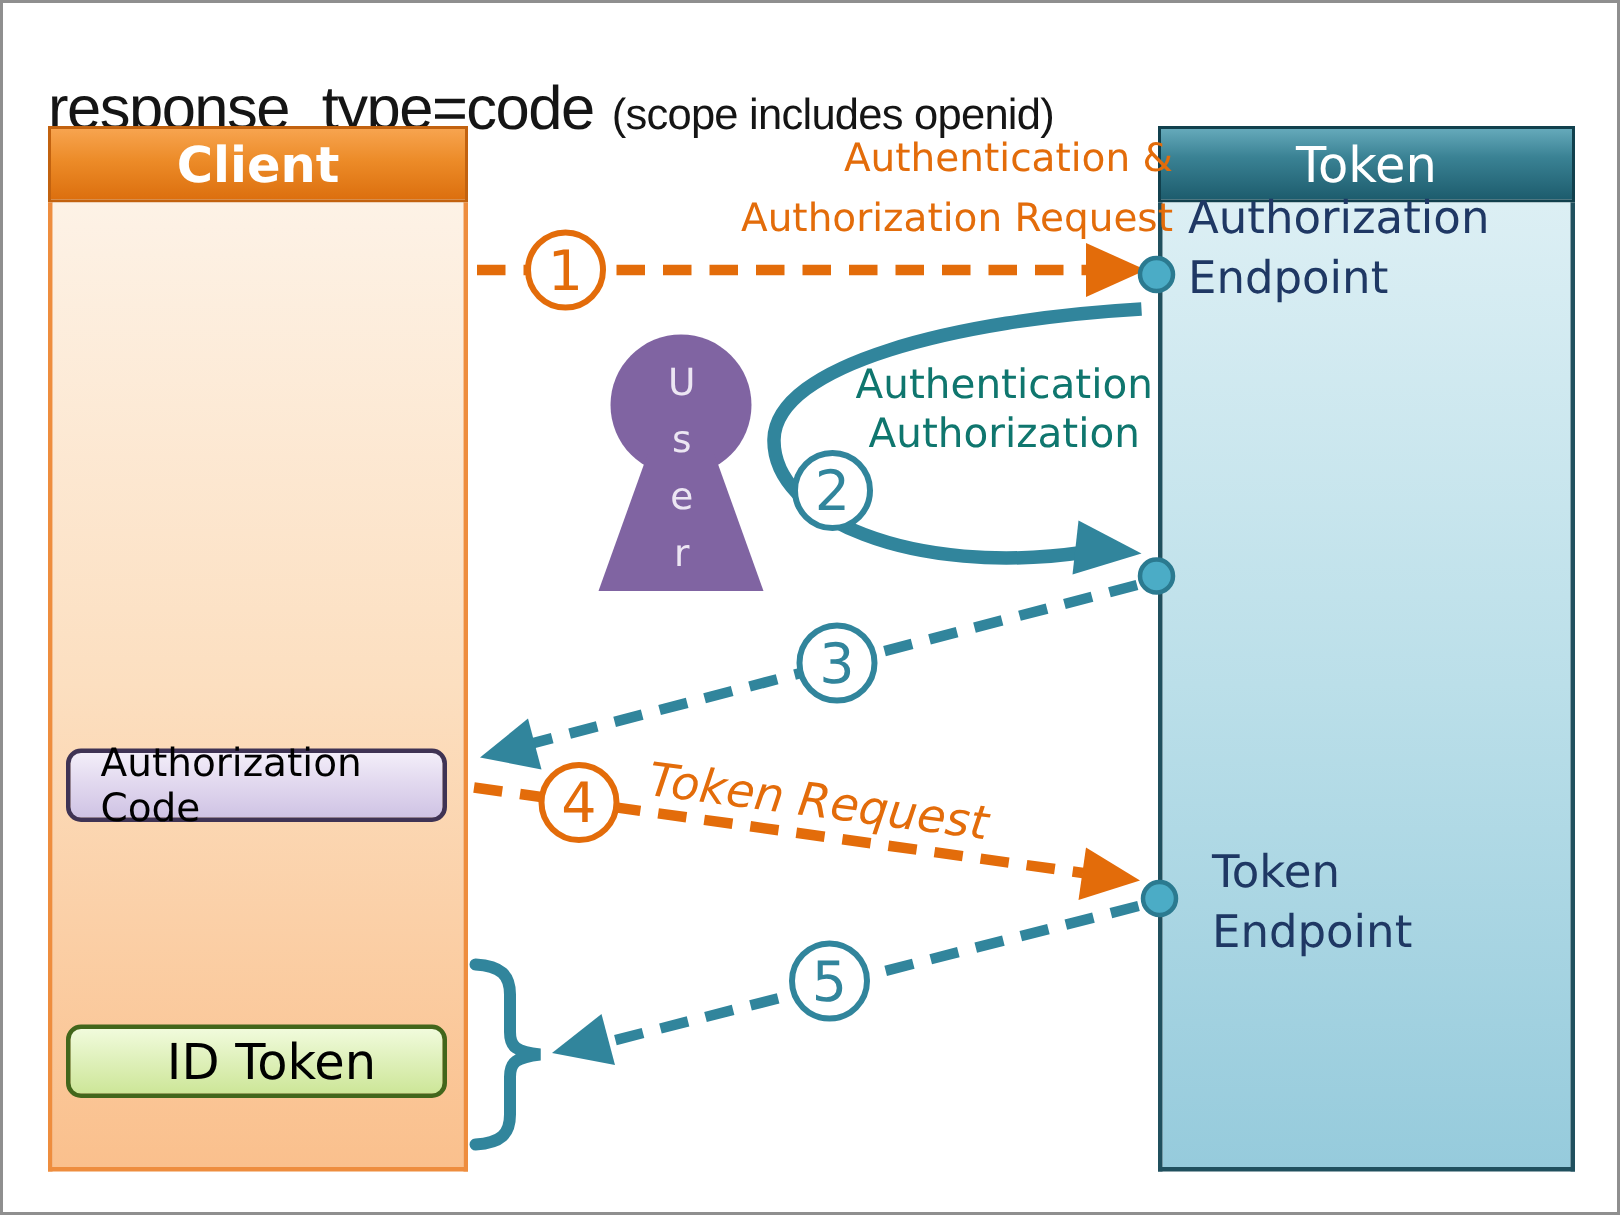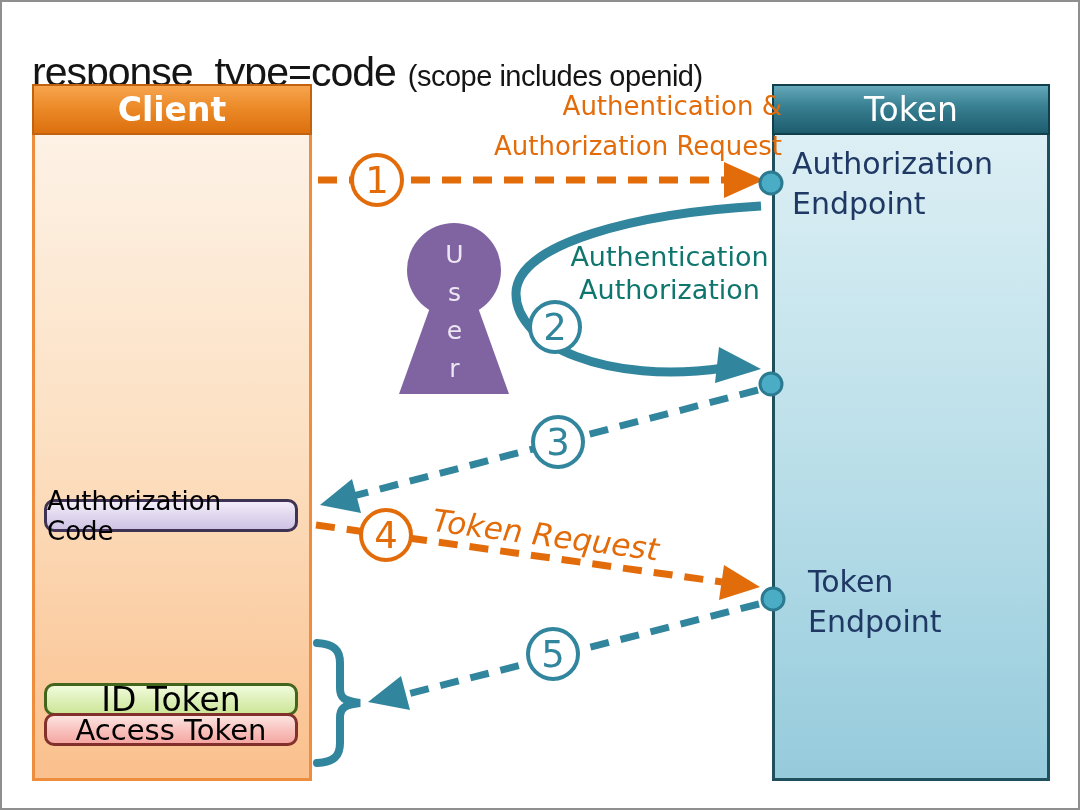--- a/index.html
+++ b/index.html
@@ -36,30 +36,30 @@
   .client .actor-body{
     background:linear-gradient(180deg,#fdf2e6 0%,#fcdfc0 50%,#fac08d 100%);
     border:3px solid #ee8d3e;border-top:none;
   }
   .server .actor-body{
     background:linear-gradient(180deg,#dceff4 0%,#bbdfe9 50%,#96cbdc 100%);
     border:3px solid #20505e;border-top:none;
   }
   
   .chip{
-    position:absolute;left:42px;width:254px;height:33px;box-sizing:border-box;
+    position:absolute;left:42px;width:254px;height:49px;box-sizing:border-box;
     border-radius:10px;display:flex;align-items:center;justify-content:center;
-    color:#000000;z-index:3;
+    color:#000000;z-index:3;padding-left:20px;
   }
   .chip-authcode{top:497px;font-size:26px;background:linear-gradient(180deg,#f3eef9 0%,#e2d9ef 45%,#cfc3e4 100%);border:3px solid #3f3354;}
   .chip-idtoken{top:645px;font-size:33px;background:linear-gradient(180deg,#f1fbdc 0%,#e0f1bd 45%,#cde698 100%);border:3px solid #42661b;margin-top:36px;}
   .chip-accesstoken{top:711px;font-size:29px;background:linear-gradient(180deg,#fce4e1 0%,#f9c6c2 45%,#f5a7a3 100%);border:3px solid #82302b;}
   
   .endpoint-label{position:absolute;color:#1f3864;font-size:30px;line-height:40px;z-index:3;}
-  .ep-auth{left:790px;top:142px;width:235px;}
+  .ep-auth{left:790px;top:124px;width:235px;}
   .ep-token{left:806px;top:560px;width:170px;}
   
   .flow-label{position:absolute;white-space:pre-line;z-index:4;}
   .lbl-step1{left:390px;top:84px;width:390px;text-align:right;color:#e36c0a;font-size:26px;line-height:40px;}
   .lbl-step2{left:560px;top:238px;width:215px;text-align:center;color:#0f766e;font-size:27px;line-height:33px;}
   .lbl-step4{left:433px;top:500px;color:#e36c0a;font-size:31px;font-style:italic;transform:rotate(7.5deg);transform-origin:left top;}
   
   .num-badge{
     position:absolute;width:54px;height:54px;box-sizing:border-box;border-radius:50%;
     background:#ffffff;display:flex;align-items:center;justify-content:center;
@@ -99,21 +99,20 @@
   <div class="actor server">
     <div class="actor-header">Token</div>
     <div class="actor-body"></div>
   </div>
 
   <div class="endpoint-label ep-auth">Authorization Endpoint</div>
   <div class="endpoint-label ep-token">Token Endpoint</div>
 
   <div class="chip chip-authcode">Authorization Code</div>
   <div class="chip chip-idtoken">ID Token</div>
-  <div class="chip chip-accesstoken">Access Token</div>
 
   <svg class="overlay" width="1080" height="810" viewBox="0 0 1080 810">
 
     <g>
       <line x1="316" y1="178" x2="724" y2="178" stroke="#e36c0a" stroke-width="7" stroke-dasharray="19 12"></line>
       <polygon points="762,178 722,160 722,196" fill="#e36c0a"></polygon>
     </g>
 
     <g>
       <path d="M 759 204 C 636 211 515 241 514 291 C 513 343 606 383 722 366" fill="none" stroke="#31859c" stroke-width="9"></path>

